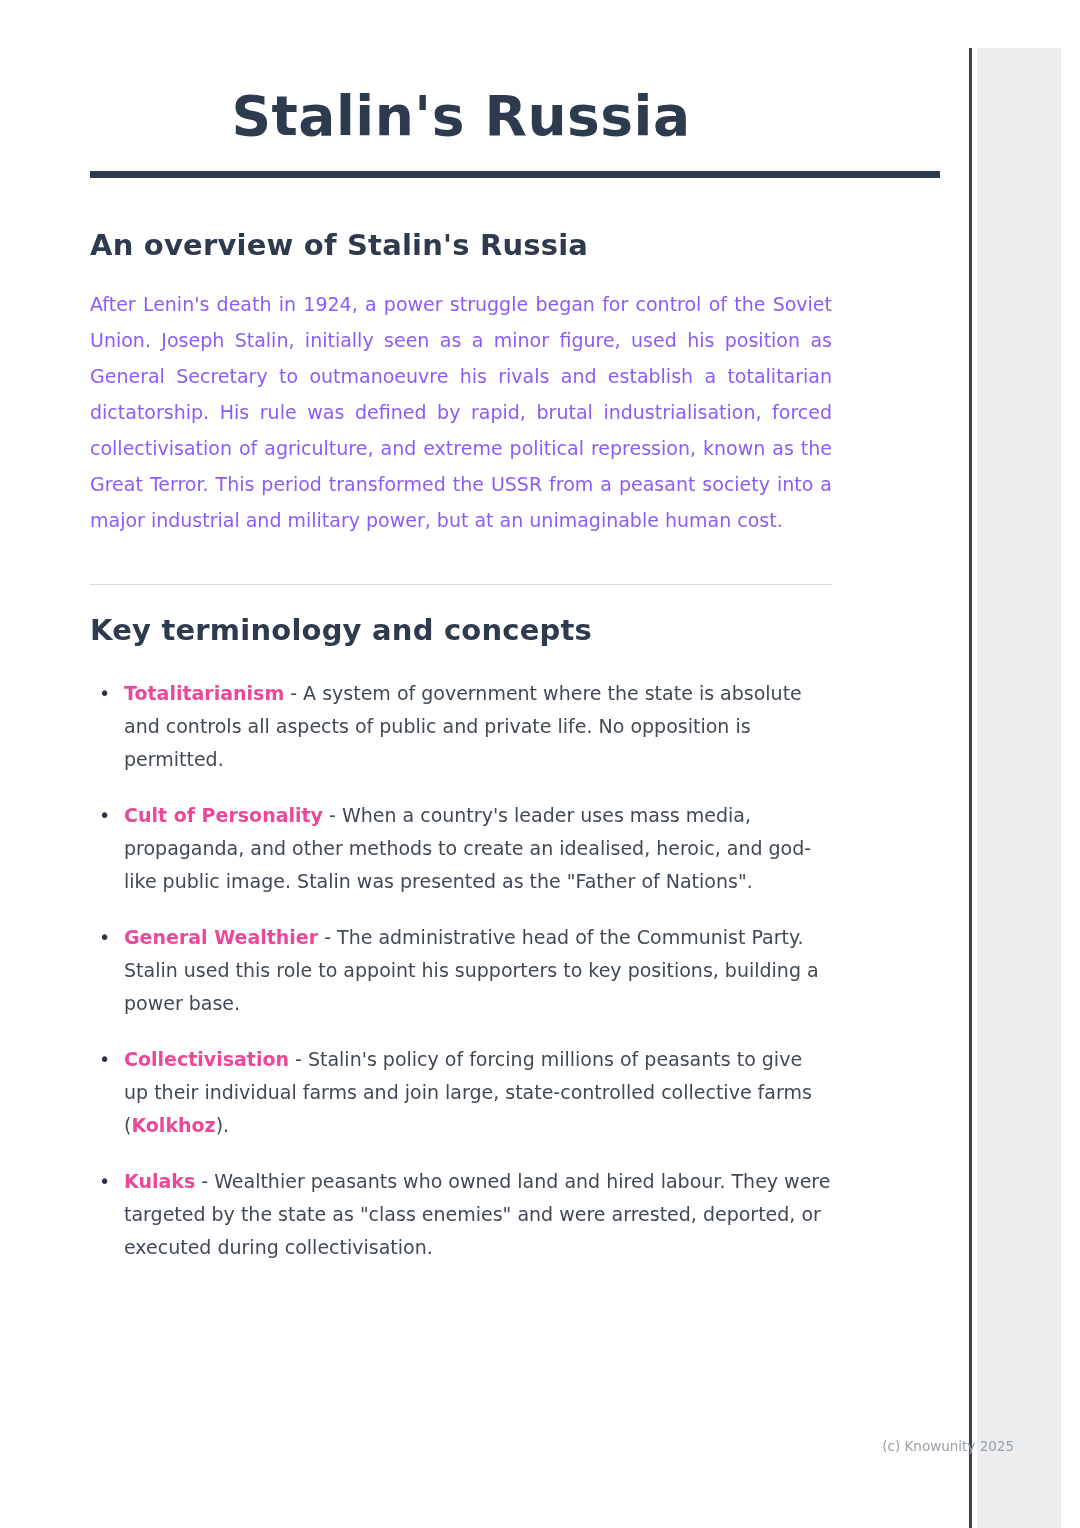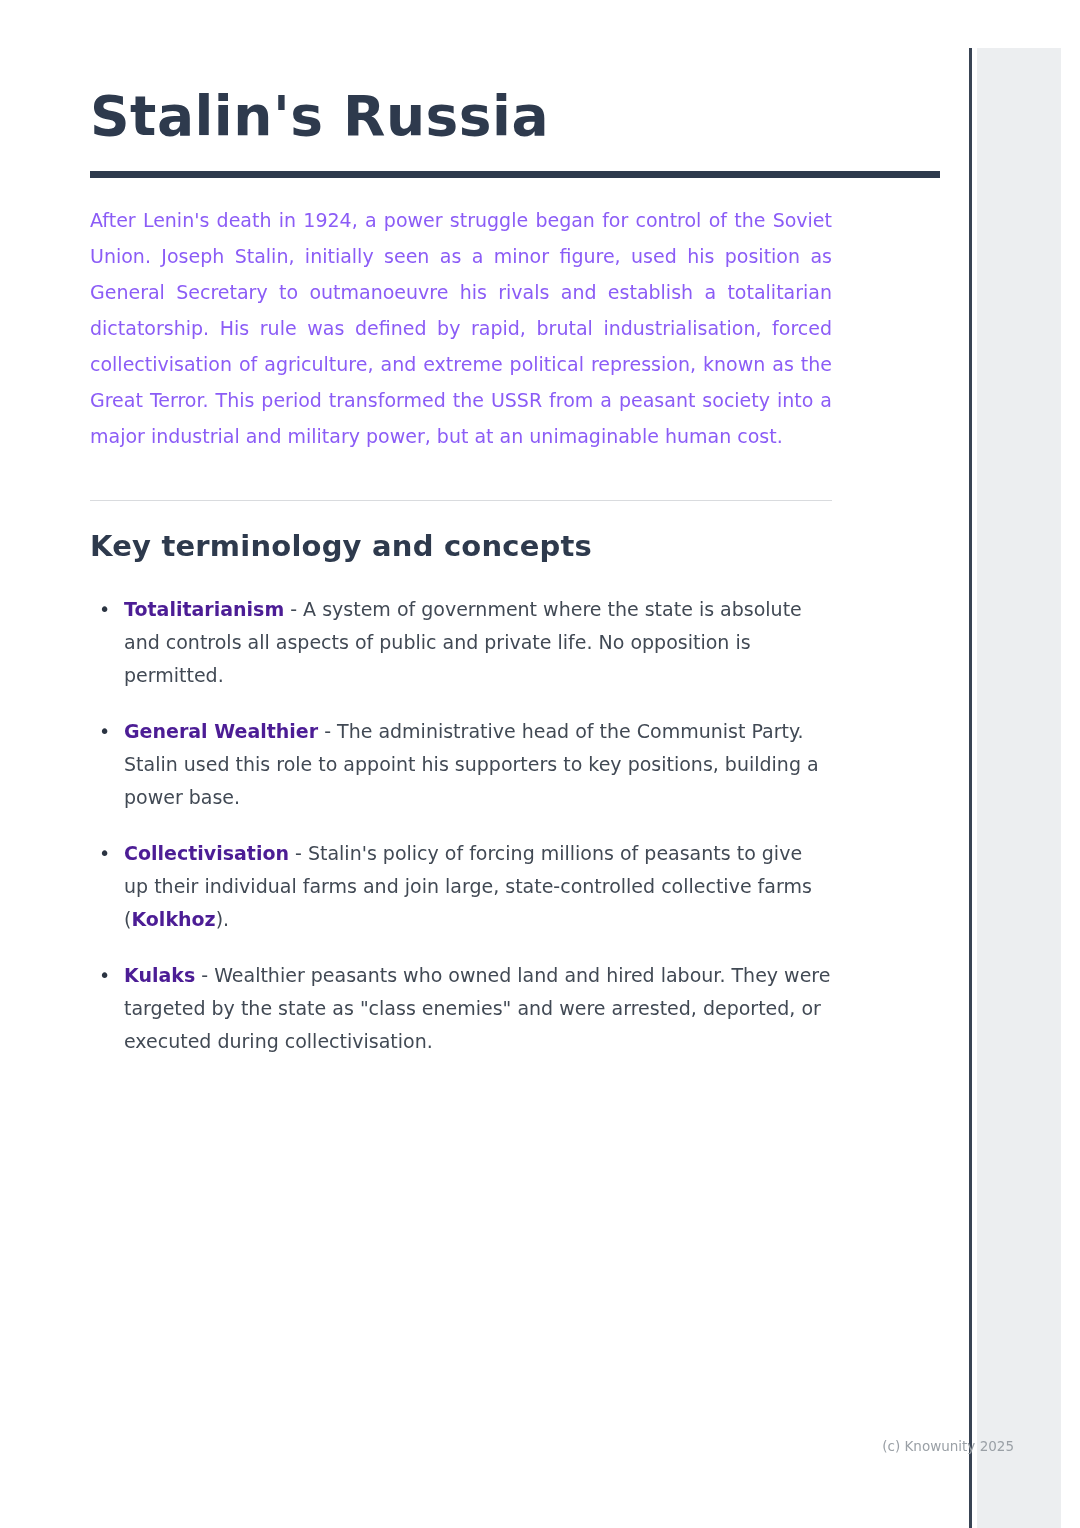--- a/index.html
+++ b/index.html
@@ -19,20 +19,21 @@
     top: 86px;
     width: 742px;
   }
 
   .page-title {
     font-size: 55px;
     font-weight: 700;
     letter-spacing: 0.5px;
     color: #2e3a4d;
     line-height: 1.1;
+    text-align: center;
   }
 
   .title-rule {
     width: 850px;
     height: 7px;
     background: #2e3a4d;
     margin-top: 24px;
   }
 
   .section-heading {
@@ -79,21 +80,21 @@
     content: "\2022";
     position: absolute;
     left: 9px;
     top: 0;
     color: #2b3442;
     font-size: 19px;
   }
 
   .term-list strong {
     font-weight: 700;
-    color: #4c1d95;
+    color: #ec4899;
   }
 
   .side-line {
     position: absolute;
     left: 969px;
     top: 48px;
     bottom: 0;
     width: 3px;
     background: #39445
 4;
@@ -122,29 +123,33 @@
 </head>
 <body>
 
 <div class="side-line"></div>
 <div class="side-panel"></div>
 
 <div class="content">
   <h1 class="page-title">Stalin's Russia</h1>
   <div class="title-rule"></div>
 
+  <h2 class="section-heading overview-heading">An overview of Stalin's Russia</h2>
   <p class="overview-paragraph">After Lenin's death in 1924, a power struggle began for control of the Soviet Union. Joseph Stalin, initially seen as a minor figure, used his position as General Secretary to outmanoeuvre his rivals and establish a totalitarian dictatorship. His rule was defined by rapid, brutal industrialisation, forced collectivisation of agriculture, and extreme political repression, known as the Great Terror. This period transformed the USSR from a peasant society into a major industrial and military power, but at an unimaginable human cost.</p>
 
   <hr class="section-divider">
 
   <h2 class="section-heading terminology-heading">Key terminology and concepts</h2>
 
   <ul class="term-list">
     <li>
       <strong>Totalitarianism</strong><span> - A system of government where the state is absolute and controls all aspects of public and private life. No opposition is permitted.</span>
+    </li>
+    <li>
+      <strong>Cult of Personality</strong><span> - When a country's leader uses mass media, propaganda, and other methods to create an idealised, heroic, and god-like public image. Stalin was presented as the "Father of Nations".</span>
     </li>
     <li>
       <strong>General Wealthier</strong><span> - The administrative head of the Communist Party. Stalin used this role to appoint his supporters to key positions, building a power base.</span>
     </li>
     <li>
       <strong>Collectivisation</strong><span> - Stalin's policy of forcing millions of peasants to give up their individual farms and join large, state-controlled collective farms (</span><strong>Kolkhoz</strong><span>).</span>
     </li>
     <li>
       <strong>Kulaks</strong><span> - Wealthier peasants who owned land and hired labour. They were targeted by the state as "class enemies" and were arrested, deported, or executed during collectivisation.</span>
     </li>

